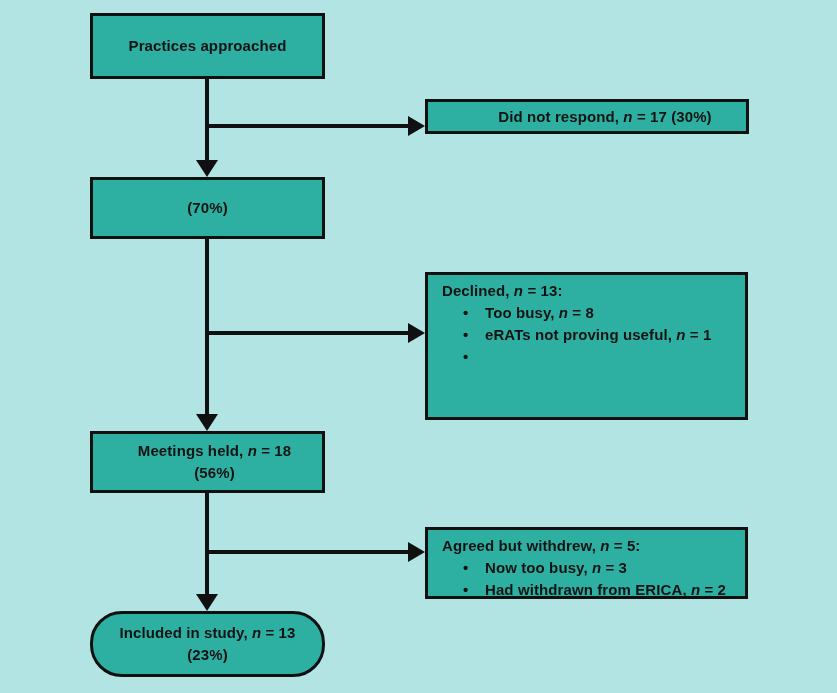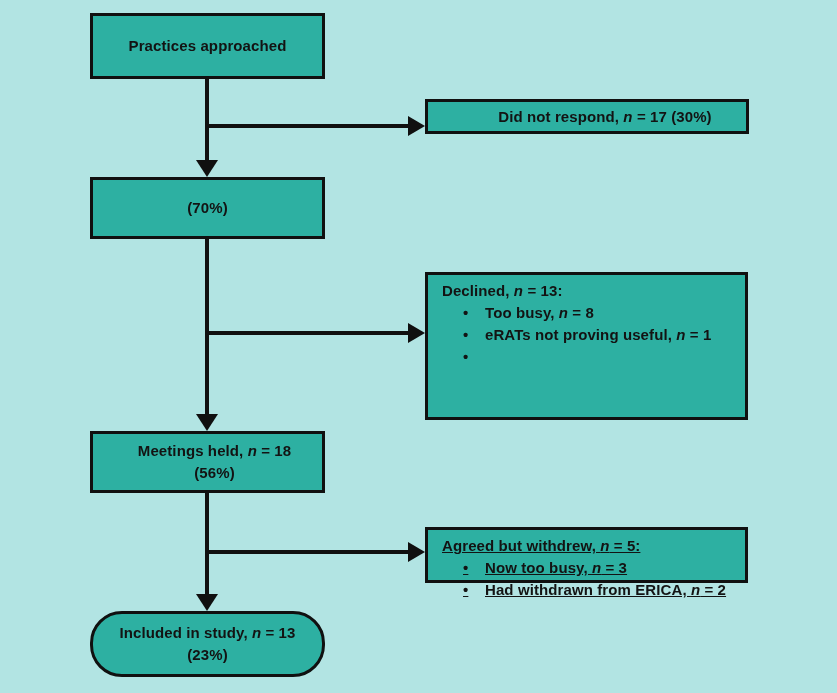--- a/index.html
+++ b/index.html
@@ -115,21 +115,21 @@
         <span class="dot">•</span>
       </div>
       <div class="line blank"></div>
     </div>
 
   <div class="box center" style="left:90px;top:431px;width:235px;height:62px;padding-left:20px;">
       <div class="line"><span><span>Meetings held, </span><i>n</i><span> = 18</span></span></div>
       <div class="line"><span><span>(56%)</span></span></div>
     </div>
 
-  <div class="box left" style="left:425px;top:514px;width:323px;height:56px;text-decoration:underline;">
+  <div class="box left" style="left:425px;top:514px;width:323px;height:72px;">
       <div class="line"><span><span>Agreed but withdrew, </span><i>n</i><span> = 5:</span></span></div>
       <div class="line bullet">
         <span class="dot">•</span>
         <span><span>Now too busy, </span><i>n</i><span> = 3</span></span>
       </div>
       <div class="line bullet">
         <span class="dot">•</span>
         <span><span>Had withdrawn from ERICA, </span><i>n</i><span> = 2</span></span>
       </div>
     </div>

